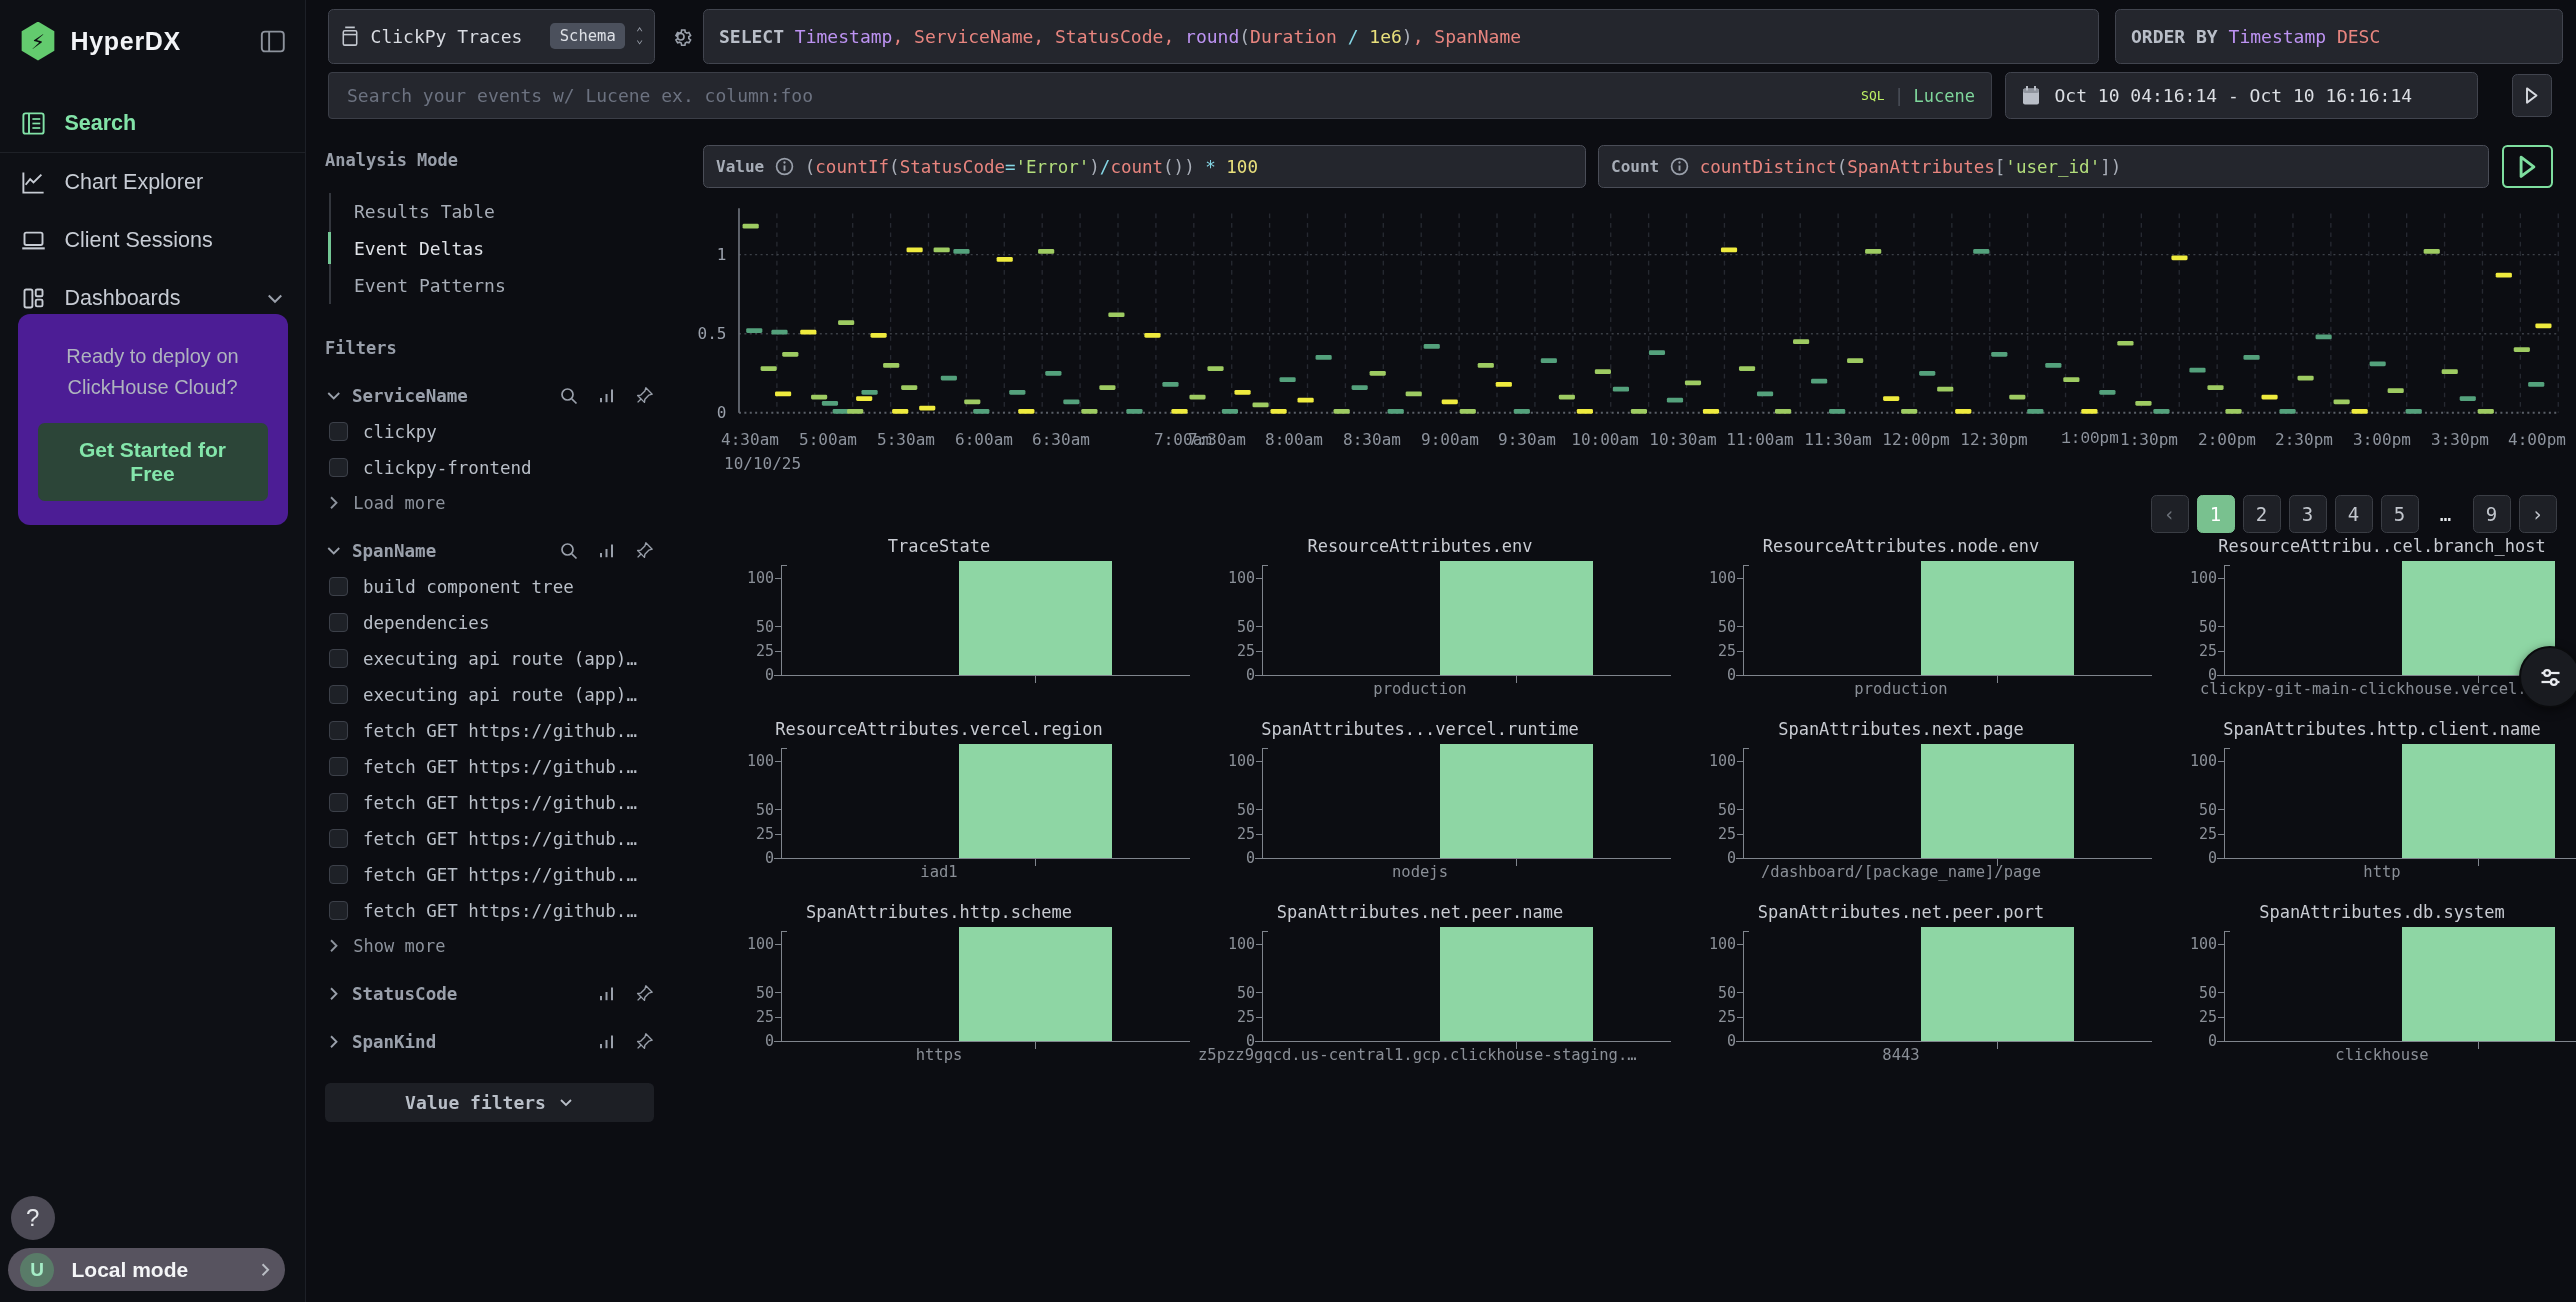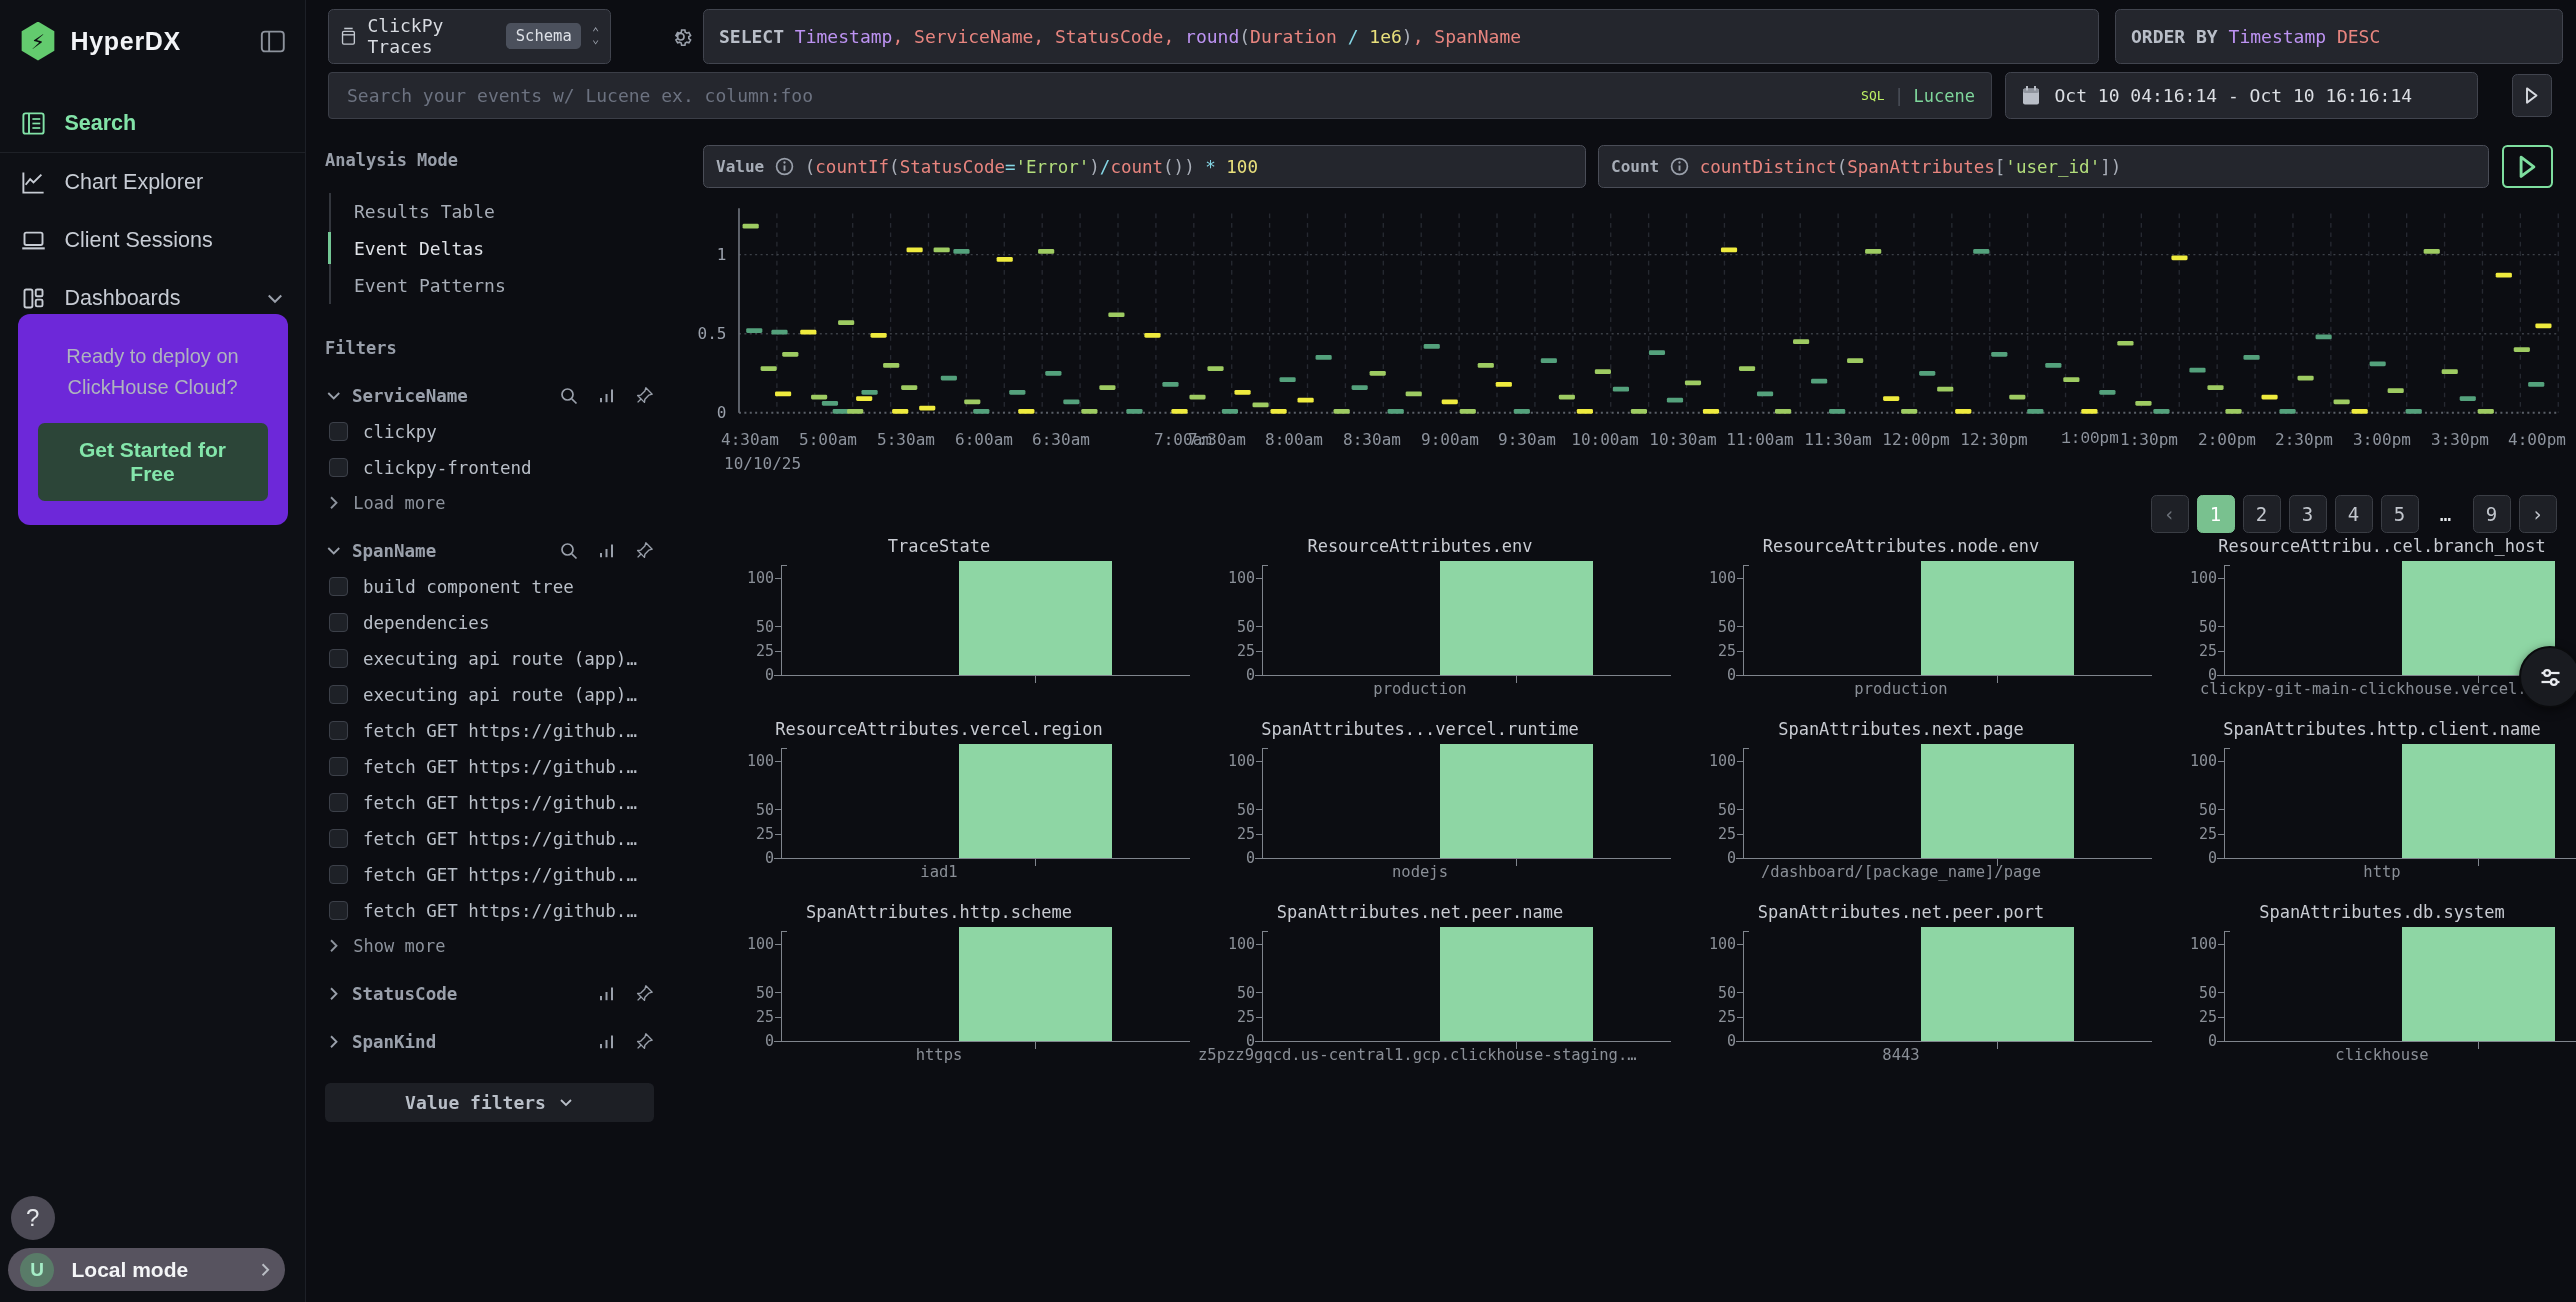--- a/index.html
+++ b/index.html
@@ -14,33 +14,33 @@
   .logo-hex { width:38px; height:39px; background:#63cb6e; clip-path:polygon(50% 0,93% 25%,93% 75%,50% 100%,7% 75%,7% 25%); display:flex;align-items:center;justify-content:center; }
   .logo-hex span{ color:#0c0d11; font-size:23px; font-weight:bold; }
   .logo-text { margin-left:13.5px; font-size:25px; font-weight:bold; color:#f2f4f7; letter-spacing:0.7px; }
   .collapse-btn { margin-left:auto; color:#8d939d; }
   .nav { margin-top:12px; }
   .nav-item { display:flex; align-items:center; gap:17.5px; padding:0 20px; height:58px; font-size:21.5px; color:#c7ccd4; cursor:pointer; }
   .nav-item.active { color:#82e3a8; font-weight:bold; }
   .nav-item svg { flex:0 0 auto; }
   .nav-divider { border-bottom:1.3px solid #1e2127; }
   .nav-chevron { margin-left:auto; color:#9aa0ab; }
-  .promo { position:absolute; left:17.5px; right:17.5px; top:314px; background:#6d28d9; border-radius:12px; padding:27px 20px 24px; text-align:center; }
+  .promo { position:absolute; left:17.5px; right:17.5px; top:314px; background:#4c1d95; border-radius:12px; padding:27px 20px 24px; text-align:center; }
   .promo-line { font-size:20px; color:#aeb4be; line-height:1.55; }
   .promo-btn { margin-top:20px; display:inline-block; background:#2c4538; color:#84e6ab; font-weight:bold; font-size:21px; padding:15px 25.6px; border-radius:6.7px; cursor:pointer; }
   .help-btn { position:absolute; left:10.8px; top:1196px; width:44px; height:44px; border-radius:50%; background:#4c4a55; color:#e6e8ec; display:flex; align-items:center; justify-content:center; font-size:24px; cursor:pointer; }
   .mode-pill { position:absolute; left:8px; right:20px; top:1248px; height:43px; background:#57535f; border-radius:21.5px; display:flex; align-items:center; padding:0 12px; cursor:pointer; }
   .mode-avatar { width:34px; height:34px; border-radius:50%; background:#597b68; color:#a5ecc6; display:flex; align-items:center; justify-content:center; font-size:19px; font-weight:bold; }
   .mode-label { margin-left:17.5px; color:#f4f5f7; font-size:21px; font-weight:bold; }
   .mode-chevron { margin-left:auto; color:#b9bdc4; }
 
   
   .topbar { position:absolute; left:306px; top:0; right:0; height:128px; }
   .box { background:#24262d; border:1.3px solid #41444e; border-radius:5.4px; }
-  .src-box { position:absolute; left:22px; top:8.8px; width:283px; height:55px; display:flex; align-items:center; padding:0 10.8px; gap:10.8px; }
+  .src-box { position:absolute; left:22px; top:8.8px; width:327px; height:55px; display:flex; align-items:center; padding:0 10.8px; gap:10.8px; }
   .src-name { font-size:18px; color:#d8dbe1; }
   .schema-badge { margin-left:auto; background:#4b505c; color:#dde0e6; border-radius:4.7px; font-size:15.5px; padding:4px 9.4px; }
   .updown { display:flex; flex-direction:column; line-height:0.6; color:#9aa0ab; font-size:12px; }
   .gear { position:absolute; left:362px; top:24px; color:#9aa0ab; cursor:pointer; }
   .sql-box { position:absolute; left:397px; top:8.8px; width:1396px; height:55px; display:flex; align-items:center; padding:0 15px; font-size:18px; white-space:pre; }
   .order-box { position:absolute; left:1809px; top:8.8px; width:448px; height:55px; display:flex; align-items:center; padding:0 15px; font-size:18px; white-space:pre; }
   .search-box { position:absolute; left:22px; top:72px; width:1664px; height:47px; background:#25272e; border:1.3px solid #3b3e47; border-radius:4px; display:flex; align-items:center; padding:0 16px; }
   .search-input { flex:1; background:transparent; border:0; outline:0; color:#e3e6ea; font-size:18px; font-family:inherit; }
   .search-input::placeholder { color:#6c7280; }
   .lang-sql { color:#bef264; font-size:13px; }

